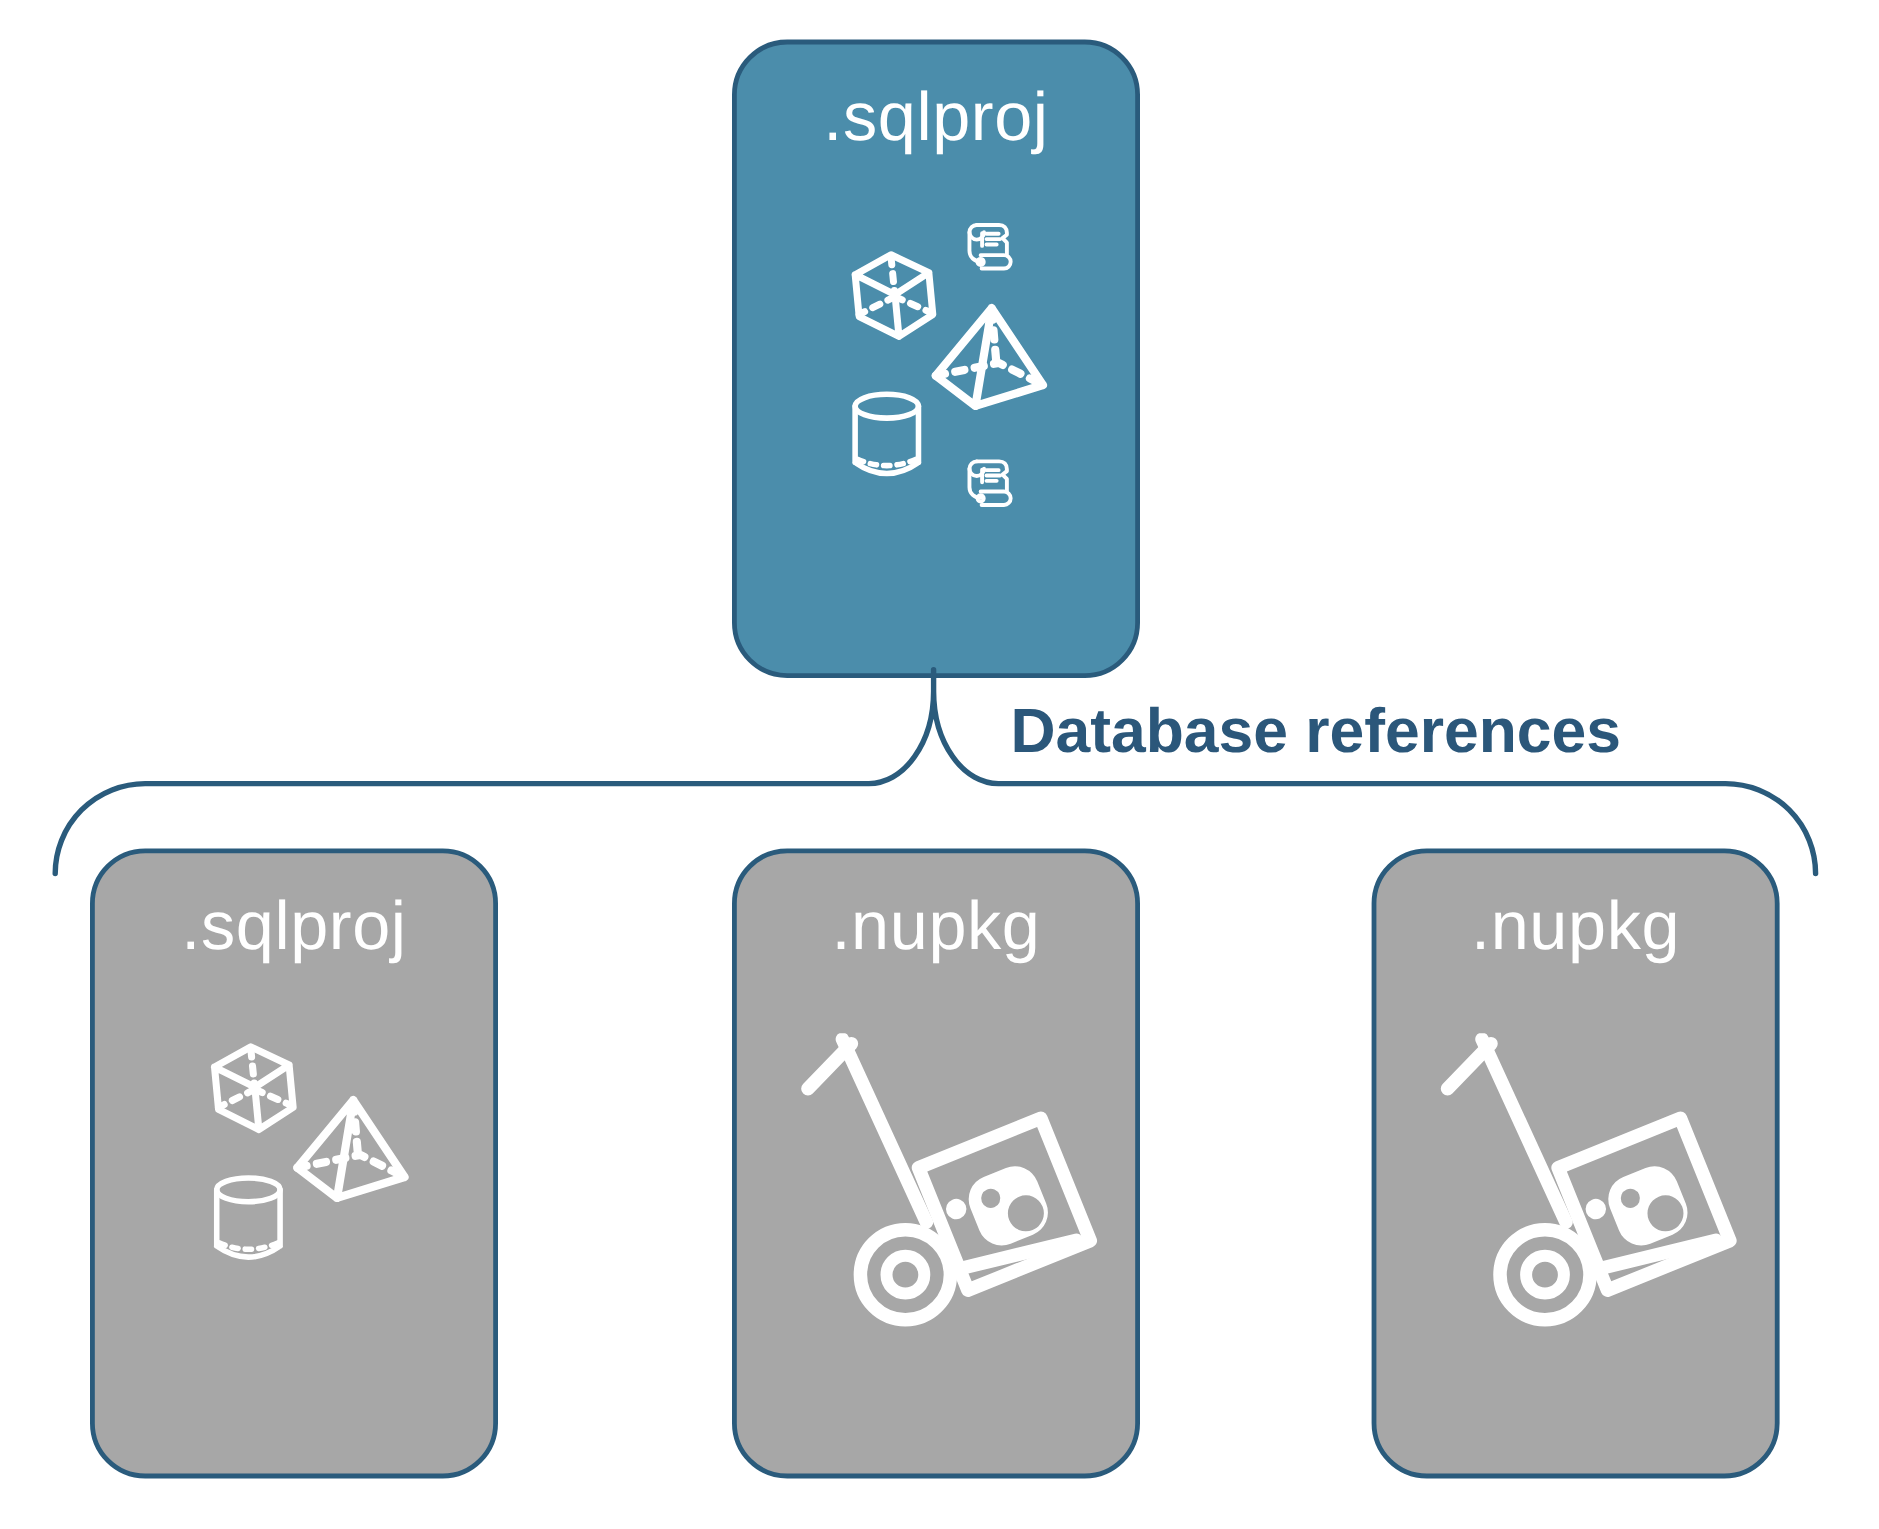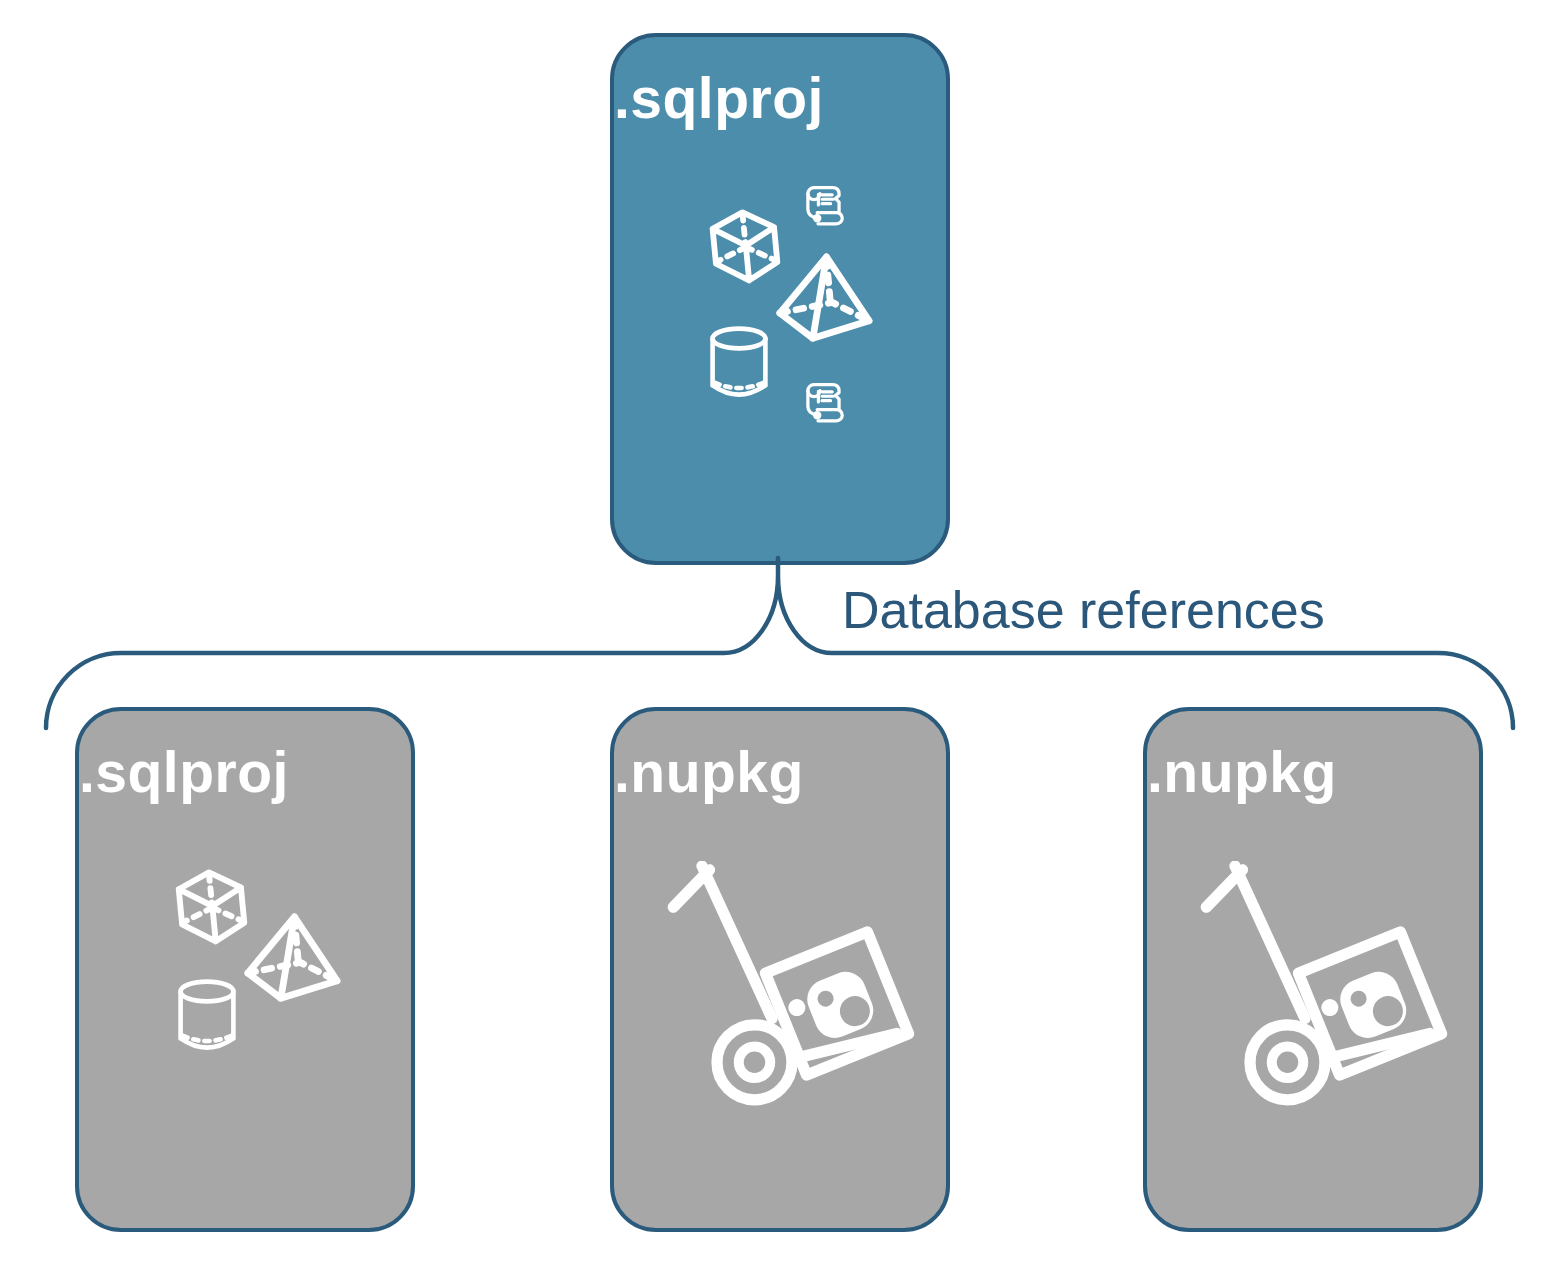--- a/index.html
+++ b/index.html
@@ -13,32 +13,32 @@
     position:absolute; box-sizing:border-box;
     border:4px solid var(--navy,#2A5B7C);
     border-radius:46px;
   }
   .box.root  { left:610px; top:33px;  width:340px; height:532px; background:var(--teal-fill,#4B8DAB); }
   .box.child { top:707px; width:340px; height:525px; background:var(--gray-fill,#A7A7A7); }
   #child-0 { left:75px; }
   #child-1 { left:610px; }
   #child-2 { left:1143px; }
   .box-title {
-    margin-top:30px; 
-    font-size:57px; font-weight:bold; line-height:1.1;
+    margin-top:30px; text-align:center;
+    font-size:57px; font-weight:normal; line-height:1.1;
     color:var(--white,#fff); letter-spacing:0.5px;
   }
   .icons-svg, .nuget-svg { position:absolute; left:0; }
   .brace-svg {
     position:absolute; left:0; top:0; width:1566px; height:1274px;
     pointer-events:none;
   }
   .connector-label {
     position:absolute; left:842px; top:582px;
-    font-size:52px; font-weight:normal; line-height:1.1;
+    font-size:52px; font-weight:bold; line-height:1.1;
     color:var(--label-text,#2B577A); white-space:nowrap;
   }
   
   .ic  { stroke:var(--white,#fff); stroke-width:7;   fill:none; stroke-linecap:round; stroke-linejoin:round; }
   .ic.dash { stroke-dasharray:8 9; }
   .is  { stroke:var(--white,#fff); stroke-width:4;   fill:none; stroke-linecap:round; stroke-linejoin:round; }
   .in  { stroke:var(--white,#fff); stroke-width:4.5; fill:none; stroke-linecap:round; stroke-linejoin:round; }
   .in2 { stroke:var(--white,#fff); stroke-width:4;   fill:none; }
   .brace-path { stroke:var(--navy,#2A5B7C); stroke-width:4.5; fill:none; stroke-linecap:round; }
 </style>

